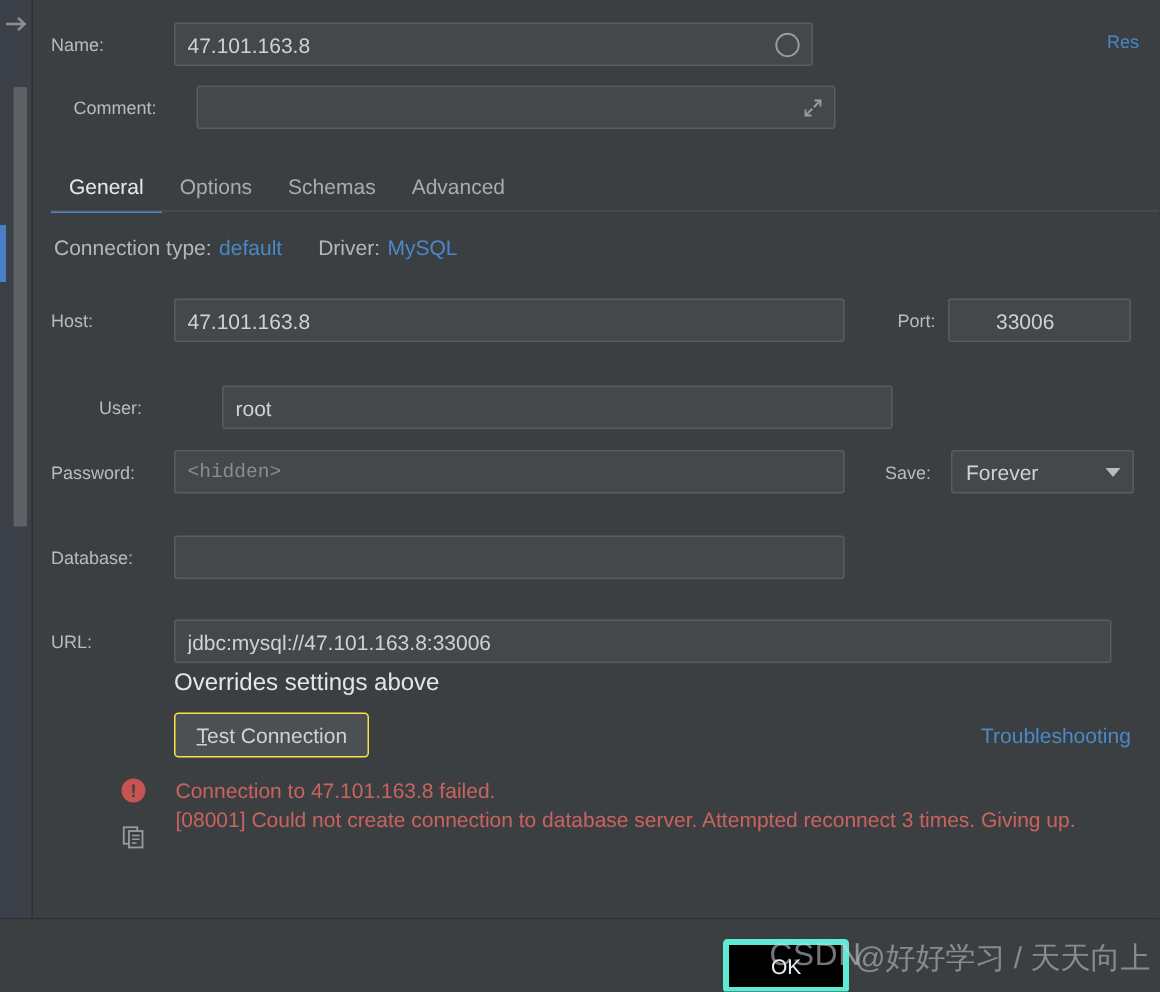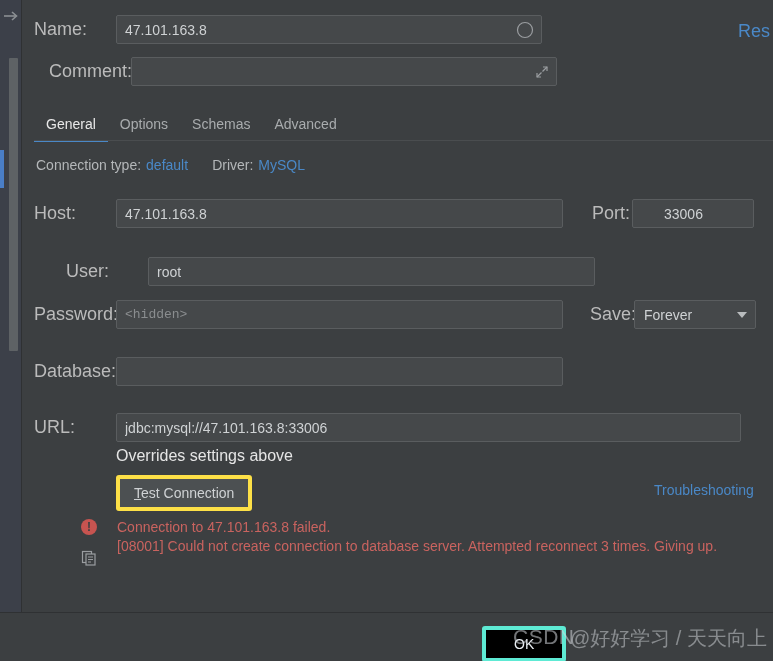--- a/index.html
+++ b/index.html
@@ -68,21 +68,21 @@
     position: absolute; left: 0; top: 613px;
     width: 773px; height: 48px;
     background: #3c3f41;
   }
 
   
   .row { position: absolute; display: flex; align-items: center; }
 
   .lbl {
     color: #bbbbbb;
-    font-size: 18px;
+    font-size: 12px;
     white-space: nowrap;
   }
 
   .field {
     position: relative;
     background: #45484a;
     border: 1px solid #5a5d5f;
     border-radius: 2px;
     height: 29px;
     display: flex;
@@ -161,21 +161,21 @@
     transform: translateY(-50%);
     width: 0; height: 0;
     border-left: 5px solid transparent;
     border-right: 5px solid transparent;
     border-top: 6px solid #b9bcbe;
   }
 
   
   .btn {
     background: #4c5052;
-    border: 4px solid #fde047;
+    border: 1px solid #fde047;
     border-radius: 3px;
     color: #cfd2d4;
     font-size: 14px;
     padding: 6px 14px;
     cursor: default;
     white-space: nowrap;
   }
   .mnem { text-decoration: underline; }
 
   .btn-primary {
@@ -257,21 +257,21 @@
       <div class="field" style="width:426px;">
         <span class="val">47.101.163.8</span>
         <span class="field-icon">
           <svg width="18" height="18" viewBox="0 0 18 18" aria-hidden="true">
             <circle cx="9" cy="9" r="7.5" fill="none" stroke="#9a9da0" stroke-width="1.2"></circle>
           </svg>
         </span>
       </div>
     </div>
 
-    <div class="link" style="position:absolute; left:716px; top:21px; font-size:18px;">Res</div>
+    <div class="link" style="position:absolute; left:716px; top:21px; font-size:12px;">Res</div>
 
     <div class="row" style="left:27px; top:57px;">
       <div class="lbl" style="width:82px;">Comment:</div>
       <div class="field" style="width:426px;">
         <span class="val"></span>
         <span class="field-icon">
           <svg width="14" height="14" viewBox="0 0 14 14" aria-hidden="true">
             <path d="M8 2 H12 V6" stroke="#9a9da0" stroke-width="1.2" fill="none"></path>
             <path d="M12 2 L7.5 6.5" stroke="#9a9da0" stroke-width="1.2" fill="none"></path>
             <path d="M6 12 H2 V8" stroke="#9a9da0" stroke-width="1.2" fill="none"></path>

